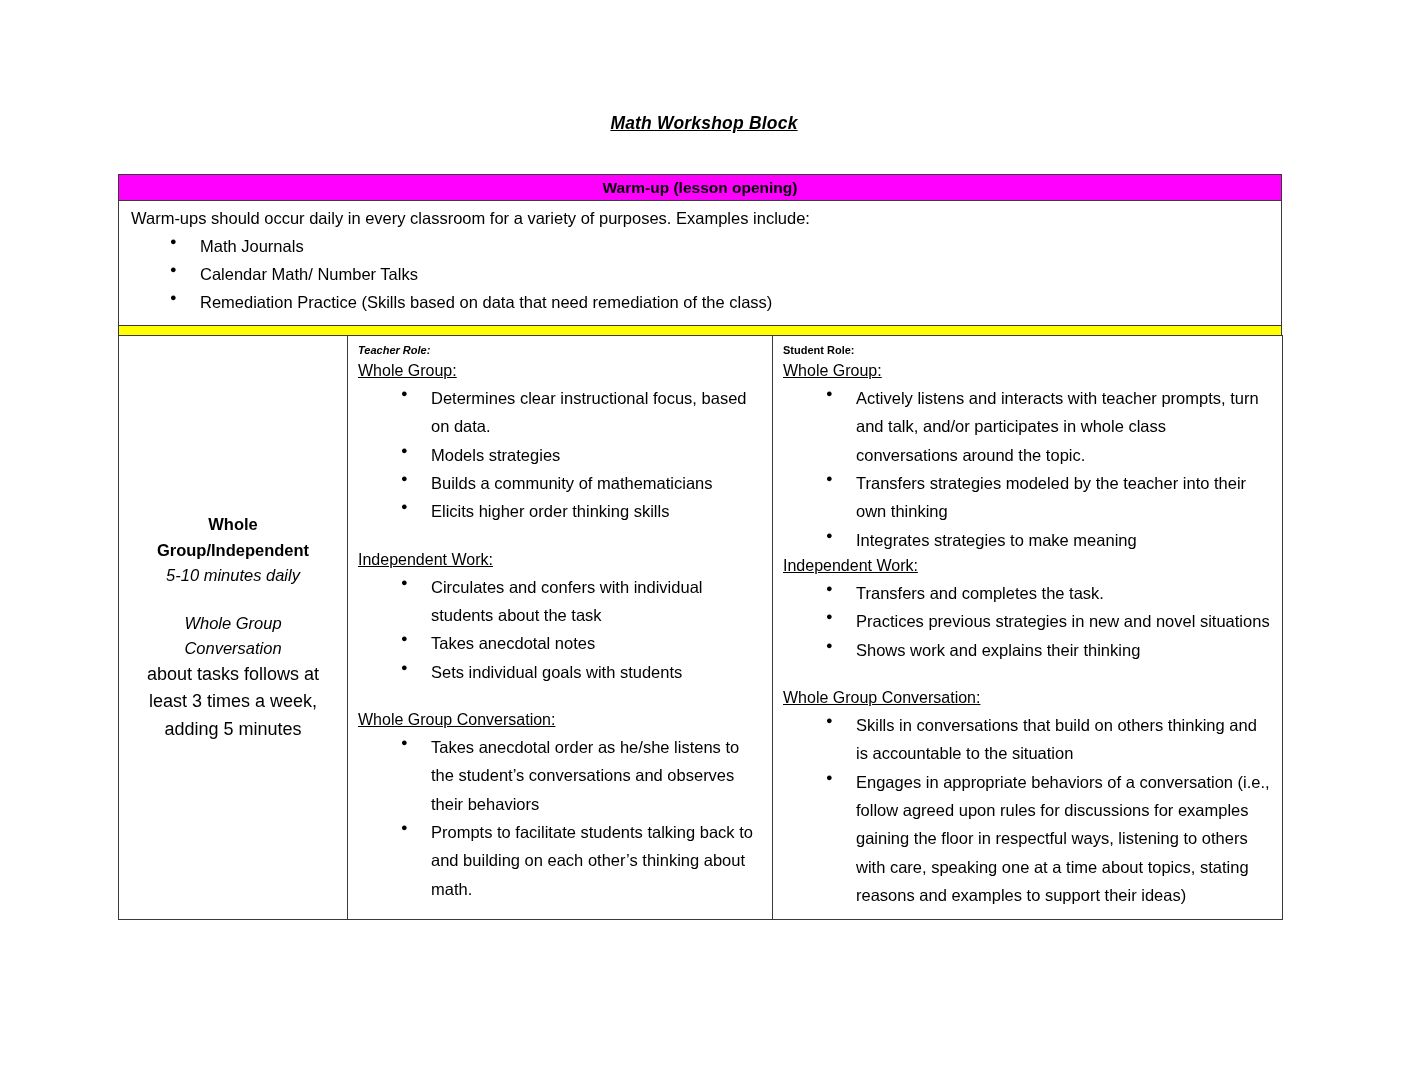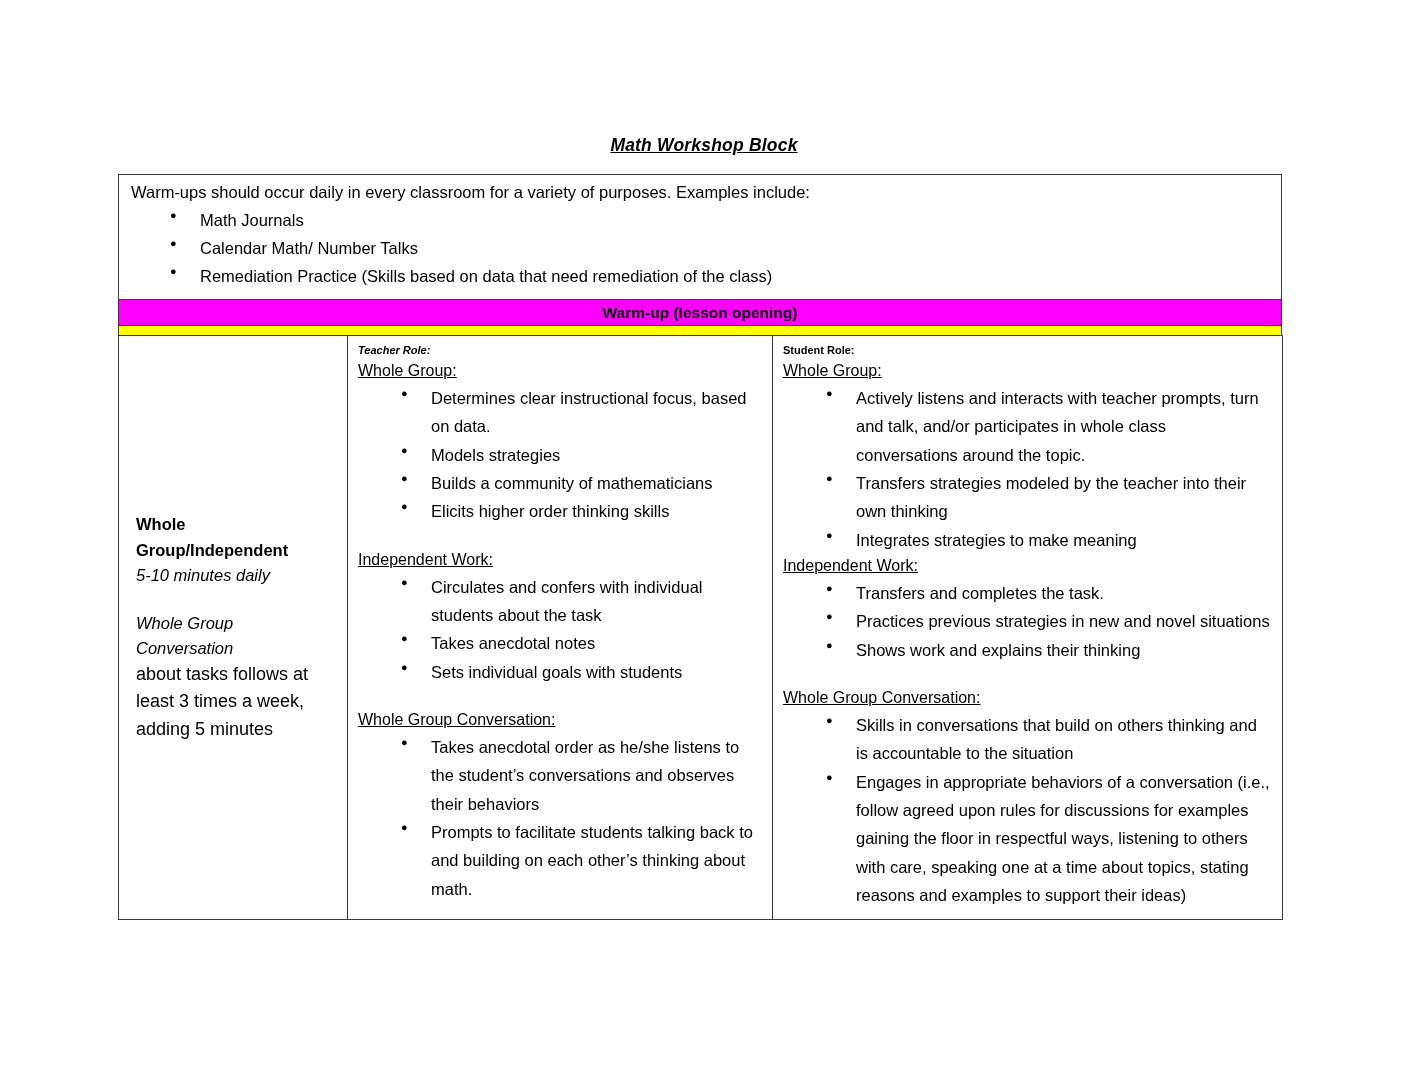--- a/index.html
+++ b/index.html
@@ -17,21 +17,21 @@
   .page {
     position: relative;
     width: 1408px;
     height: 1088px;
     background: #ffffff;
   }
 
   
   .doc-title {
     position: absolute;
-    top: 135px;
+    top: 113px;
     left: 0;
     width: 1408px;
     text-align: center;
     font-size: 17.5px;
     font-weight: bold;
     font-style: italic;
     text-decoration: underline;
     letter-spacing: 0.2px;
   }
 
@@ -110,20 +110,21 @@
     padding: 0;
     vertical-align: top;
     background: #ffffff;
   }
   .col-label   { width: 229px; }
   .col-teacher { width: 425px; }
   .col-student { width: 510px; }
 
   .label-cell {
     vertical-align: middle !important;
+    text-align: center;
     padding: 6px 17px !important;
   }
   .label-bold {
     font-weight: bold;
     font-size: 16.5px;
     line-height: 1.52;
   }
   .label-ital {
     font-style: italic;
     font-size: 16.5px;
@@ -155,31 +156,31 @@
 </head>
 <body>
 
 <div class="page">
 
   <div class="doc-title">Math Workshop Block</div>
 
   <table class="warmup-table">
     <tbody>
       <tr>
+        <td class="warmup-header-cell">Warm-up (lesson opening)</td>
+      </tr>
+      <tr>
         <td class="warmup-body-cell">
           <div class="intro-line">Warm-ups should occur daily in every classroom for a variety of purposes.  Examples include:</div>
           <ul class="blist">
             <li>Math Journals</li>
             <li>Calendar Math/ Number Talks</li>
             <li>Remediation Practice (Skills based on data that need remediation of the class)</li>
           </ul>
         </td>
-      </tr>
-      <tr>
-        <td class="warmup-header-cell">Warm-up (lesson opening)</td>
       </tr>
       <tr>
         <td class="warmup-yellow-cell"></td>
       </tr>
     </tbody>
   </table>
 
   <table class="main-table">
     <colgroup>
       <col class="col-label">

